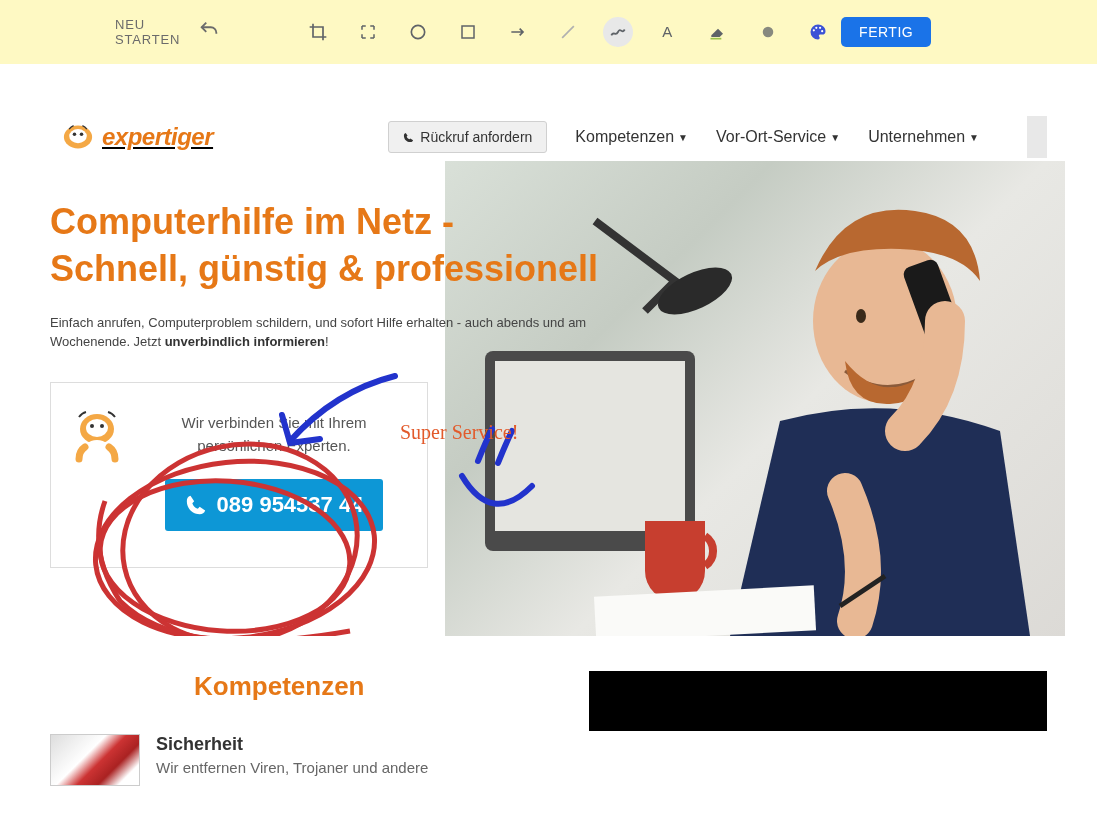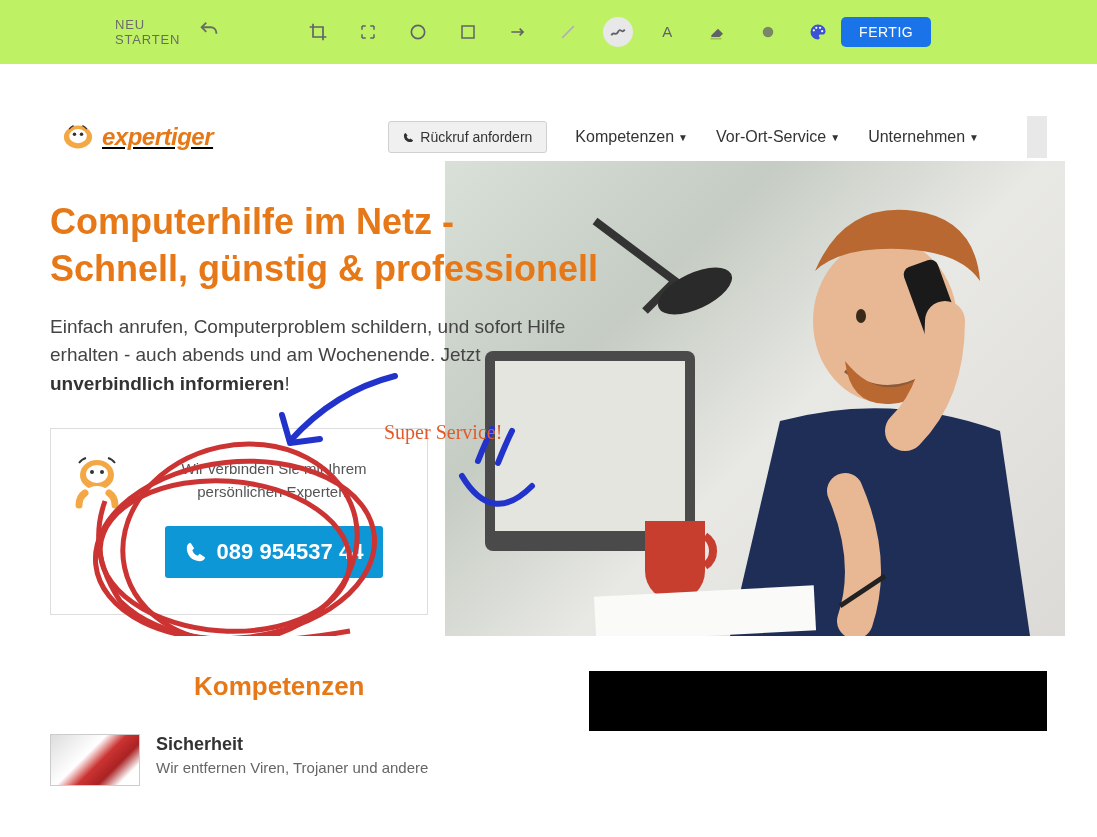--- a/index.html
+++ b/index.html
@@ -1,19 +1,19 @@
 <!DOCTYPE html>
 <html><head>
 <meta charset="utf-8">
 <style>
 * { margin: 0; padding: 0; box-sizing: border-box; }
 body { font-family: -apple-system, BlinkMacSystemFont, "Segoe UI", Arial, sans-serif; background: #fff; width: 1097px; height: 837px; overflow: hidden; }
 
 
-.editor-toolbar { height: 64px; background: #bef264; display: flex; align-items: center; padding: 0 20px; gap: 8px; }
+.editor-toolbar { height: 64px; background: #fef9c3; display: flex; align-items: center; padding: 0 20px; gap: 8px; }
 .editor-left { margin-left: 95px; display: flex; align-items: center; gap: 18px; }
 .neu-starten { color: #6b6b6b; font-size: 13px; letter-spacing: 0.8px; cursor: pointer; }
 .undo-icon { color: #6b6b6b; font-size: 20px; cursor: pointer; }
 .editor-tools { display: flex; align-items: center; gap: 20px; margin-left: 75px; }
 .tool-btn { width: 30px; height: 30px; display: flex; align-items: center; justify-content: center; color: #5f6368; cursor: pointer; border-radius: 4px; }
 .tool-btn.active { background: #e8e8e8; border-radius: 50%; }
 .fertig-btn { margin-left: auto; margin-right: 235px; background: #1a73e8; color: #fff; border: none; padding: 7px 18px; border-radius: 5px; font-size: 14px; letter-spacing: 0.5px; cursor: pointer; }
 
 
 .site-wrapper { position: relative; margin-top: 50px; }
@@ -25,21 +25,21 @@
 .callback-btn { background: #f0f0f0; border: 1px solid #d0d0d0; padding: 7px 14px; font-size: 14px; color: #333; border-radius: 3px; cursor: pointer; display: flex; align-items: center; gap: 6px; }
 .nav-item { font-size: 16px; color: #333; cursor: pointer; display: flex; align-items: center; gap: 4px; }
 .caret { font-size: 10px; }
 .hamburger { width: 20px; height: 42px; background: #e8e8e8; margin-left: 20px; }
 
 
 .hero { position: relative; height: 475px; margin-top: 1px; padding-left: 12px; }
 .hero-bg { position: absolute; right: 32px; top: 0; width: 620px; height: 475px; background: linear-gradient(135deg,#d9e0d8 0%,#c5ccc3 30%,#e8e8e4 55%,#dcdad6 100%); overflow: hidden; }
 .hero-content { position: absolute; left: 50px; top: 38px; width: 560px; z-index: 5; }
 .hero-title { font-size: 36px; font-weight: 700; color: #e67817; line-height: 1.3; }
-.hero-sub { margin-top: 20px; font-size: 19px; color: #444; line-height: 1.5; }
+.hero-sub { margin-top: 20px; font-size: 13px; color: #444; line-height: 1.5; }
 .hero-sub .bold { font-weight: 700; color: #333; }
 .contact-box { margin-top: 30px; width: 378px; border: 1px solid #ddd; background: rgba(255,255,255,0.85); padding: 28px 20px 36px; position: relative; display: flex; gap: 18px; }
 .contact-mascot { width: 52px; height: 56px; flex-shrink: 0; }
 .contact-right { flex: 1; text-align: center; }
 .contact-text { font-size: 15px; color: #555; line-height: 1.55; margin-bottom: 22px; padding: 0 8px; }
 .phone-btn { background: #0d97d6; color: #fff; display: inline-flex; align-items: center; gap: 10px; padding: 13px 20px; font-size: 22px; font-weight: 700; border-radius: 3px; cursor: pointer; }
 .phone-icon { width: 22px; height: 22px; }
 
 
 .annotation-layer { position: absolute; left: 0; top: 0; width: 100%; height: 100%; pointer-events: none; z-index: 20; }
@@ -252,21 +252,21 @@
           <path d="M395 215 q-60 15 -105 65"></path>
           <path d="M290 282 l-8 -28 M290 282 l30 -4"></path>
         </g>
 
         <g stroke="#2233cc" stroke-width="6" fill="none" stroke-linecap="round">
           <path d="M478 300 q8 -20 14 -32"></path>
           <path d="M498 302 q8 -20 14 -32"></path>
           <path d="M462 315 q30 50 70 10"></path>
         </g>
       </svg>
-      <div class="annotation-text" style="left:384px; top:260px;">Super Service!</div>
+      <div class="annotation-text" style="left:400px; top:260px;">Super Service!</div>
     </div>
   </div>
 
   <div class="columns">
     <div class="col">
       <h2 class="col-title">Kompetenzen</h2>
       <div class="comp-item">
         <div class="comp-thumb"></div>
         <div>
           <div class="comp-title">Sicherheit</div>

